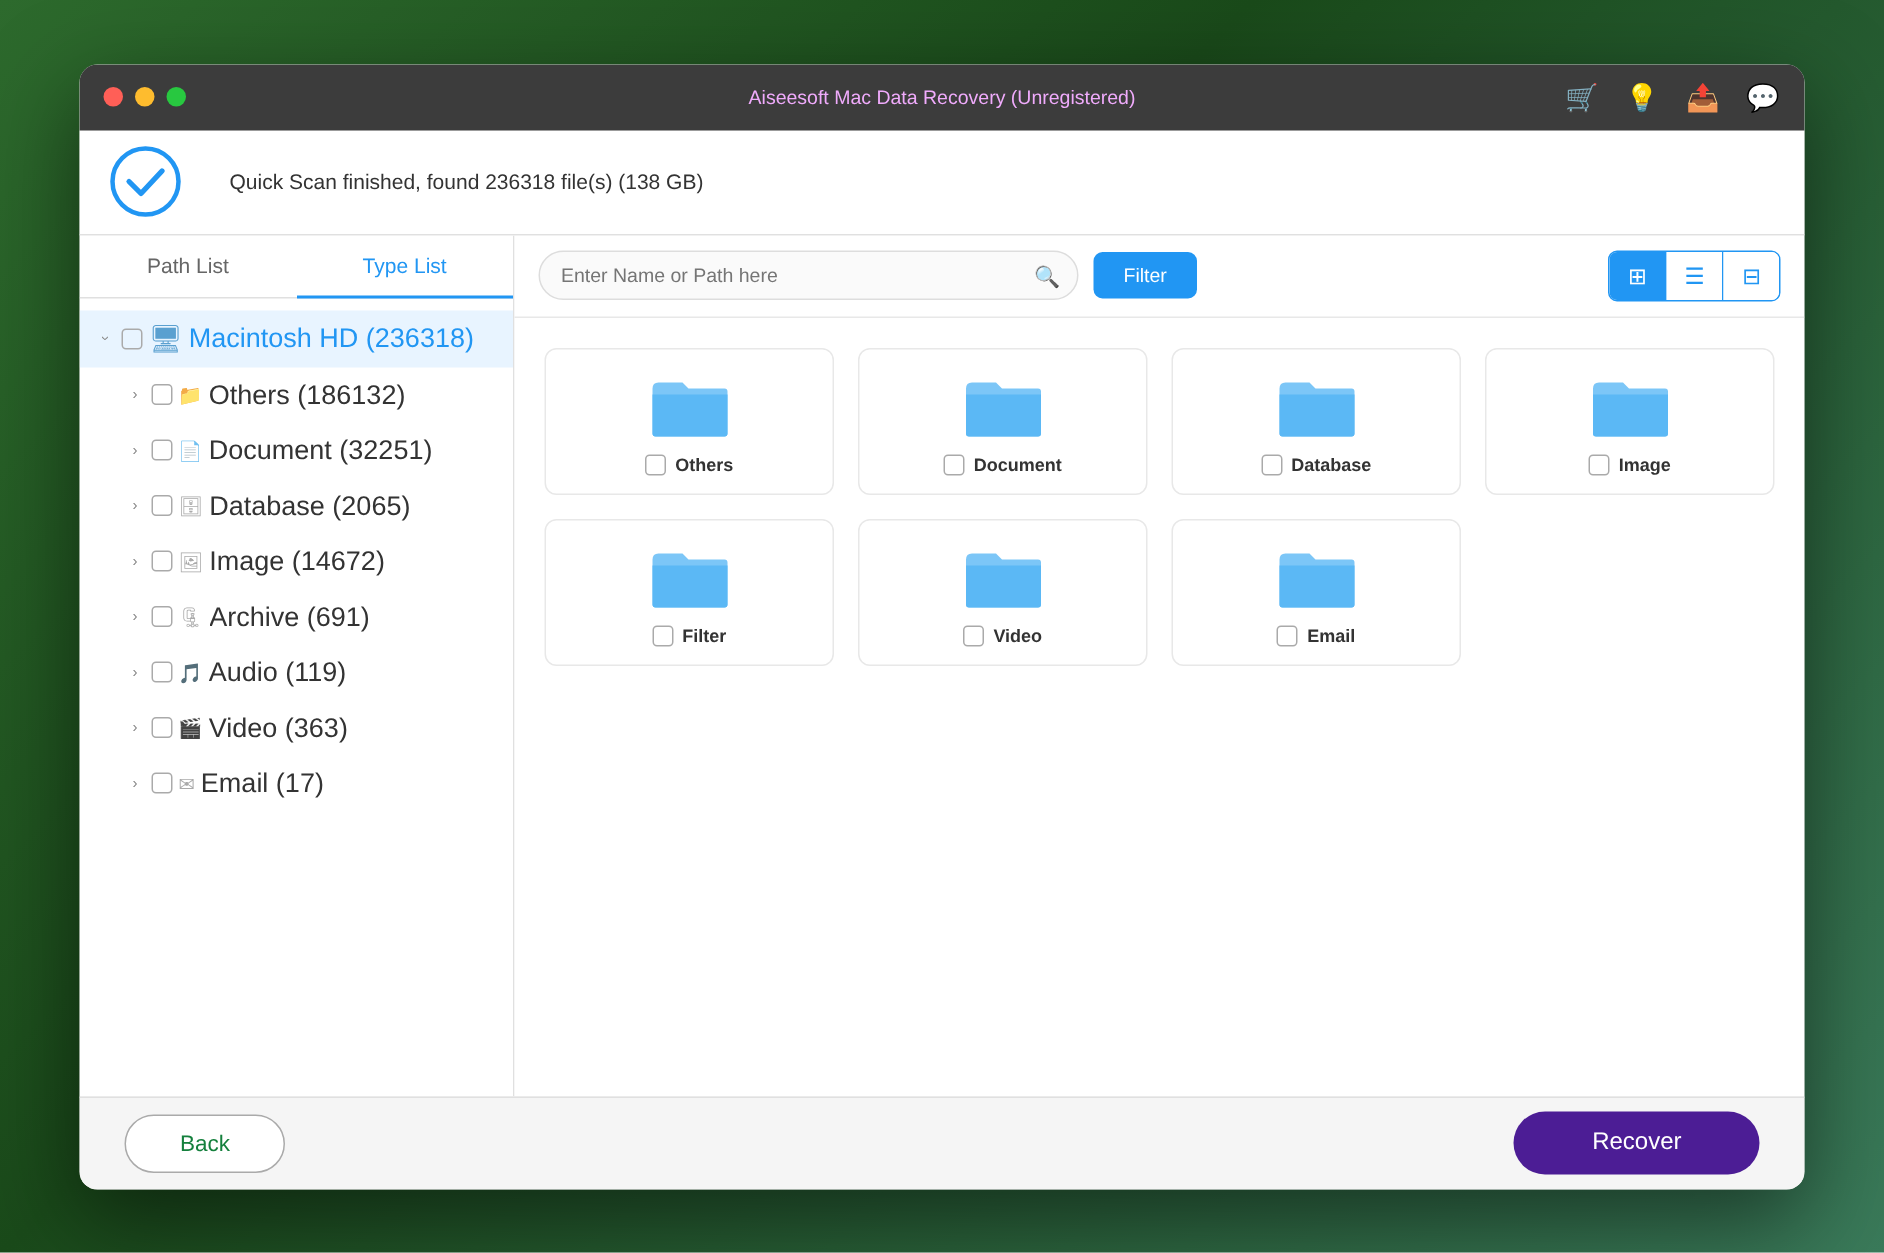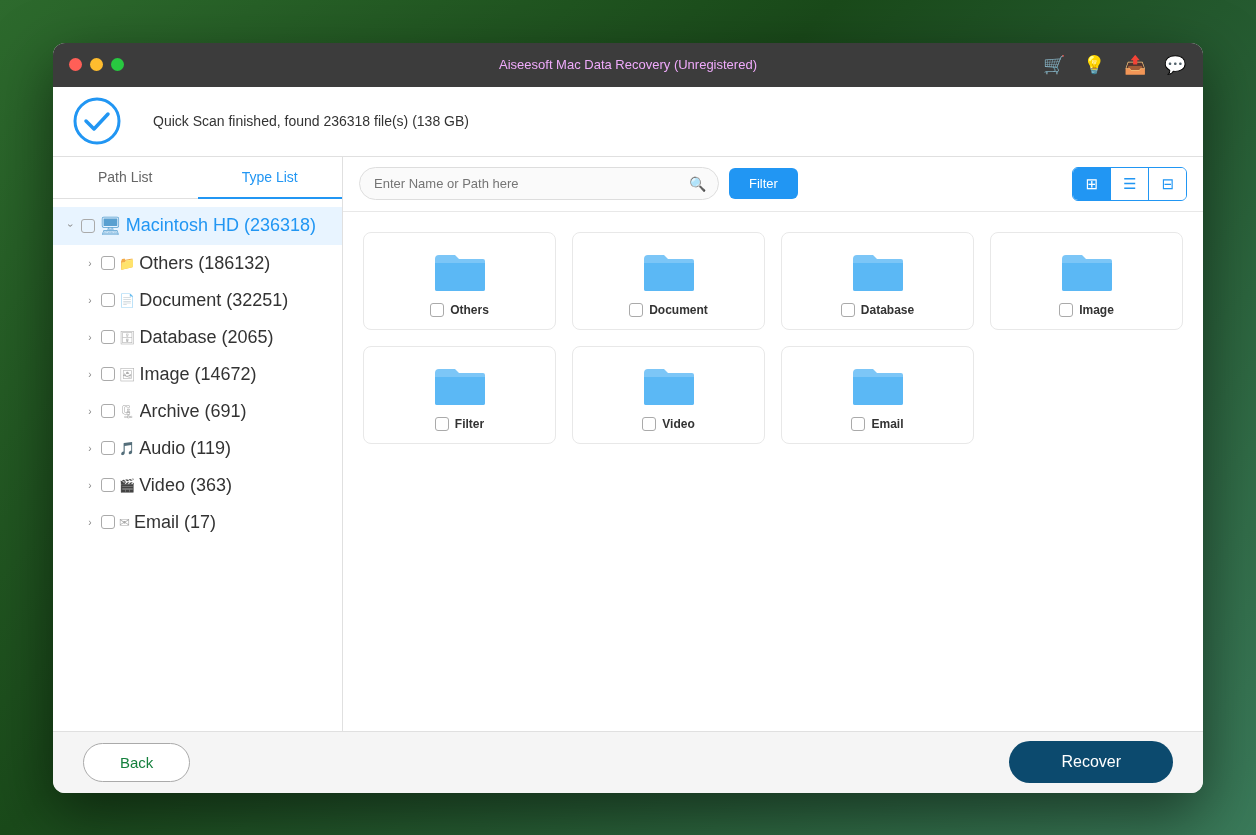--- a/index.html
+++ b/index.html
@@ -307,21 +307,21 @@
       background: white;
       border: 1.5px solid #aaa;
       border-radius: 24px;
       padding: 10px 36px;
       font-size: 15px;
       color: #15803d;
       cursor: pointer;
       text-align: right;
     }
     .recover-btn {
-      background: #0c4a6e;
+      background: #4c1d95;
       border: none;
       border-radius: 24px;
       padding: 12px 52px;
       font-size: 16px;
       color: white;
       cursor: pointer;
       font-weight: 500;
     }
   </style>
 </head>

